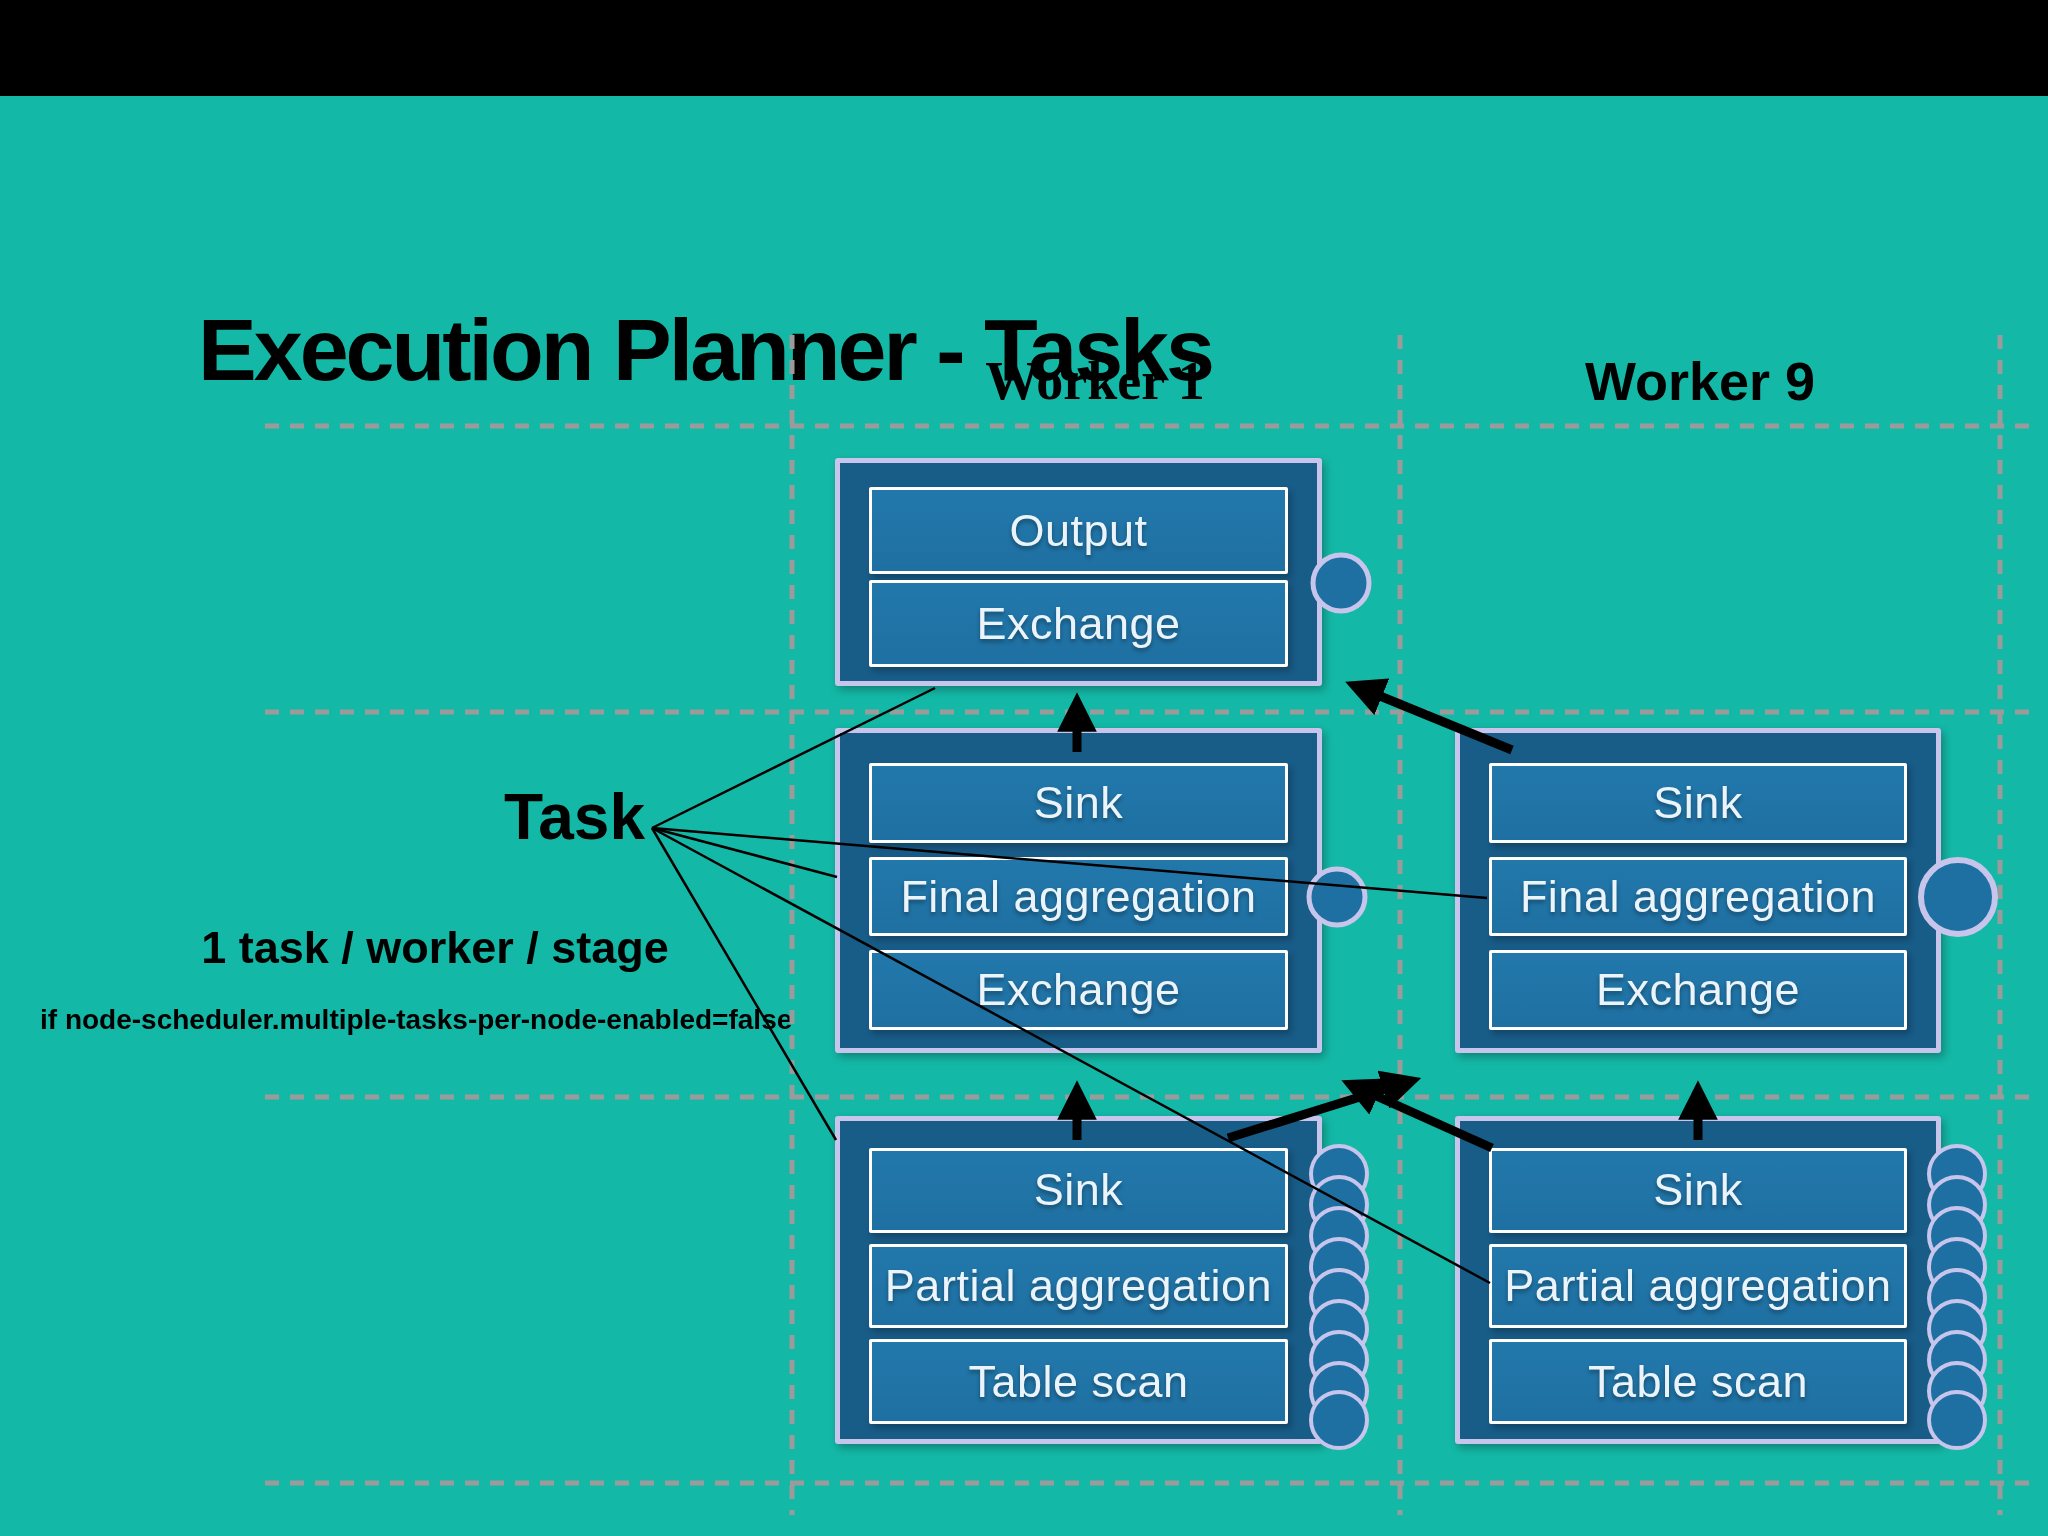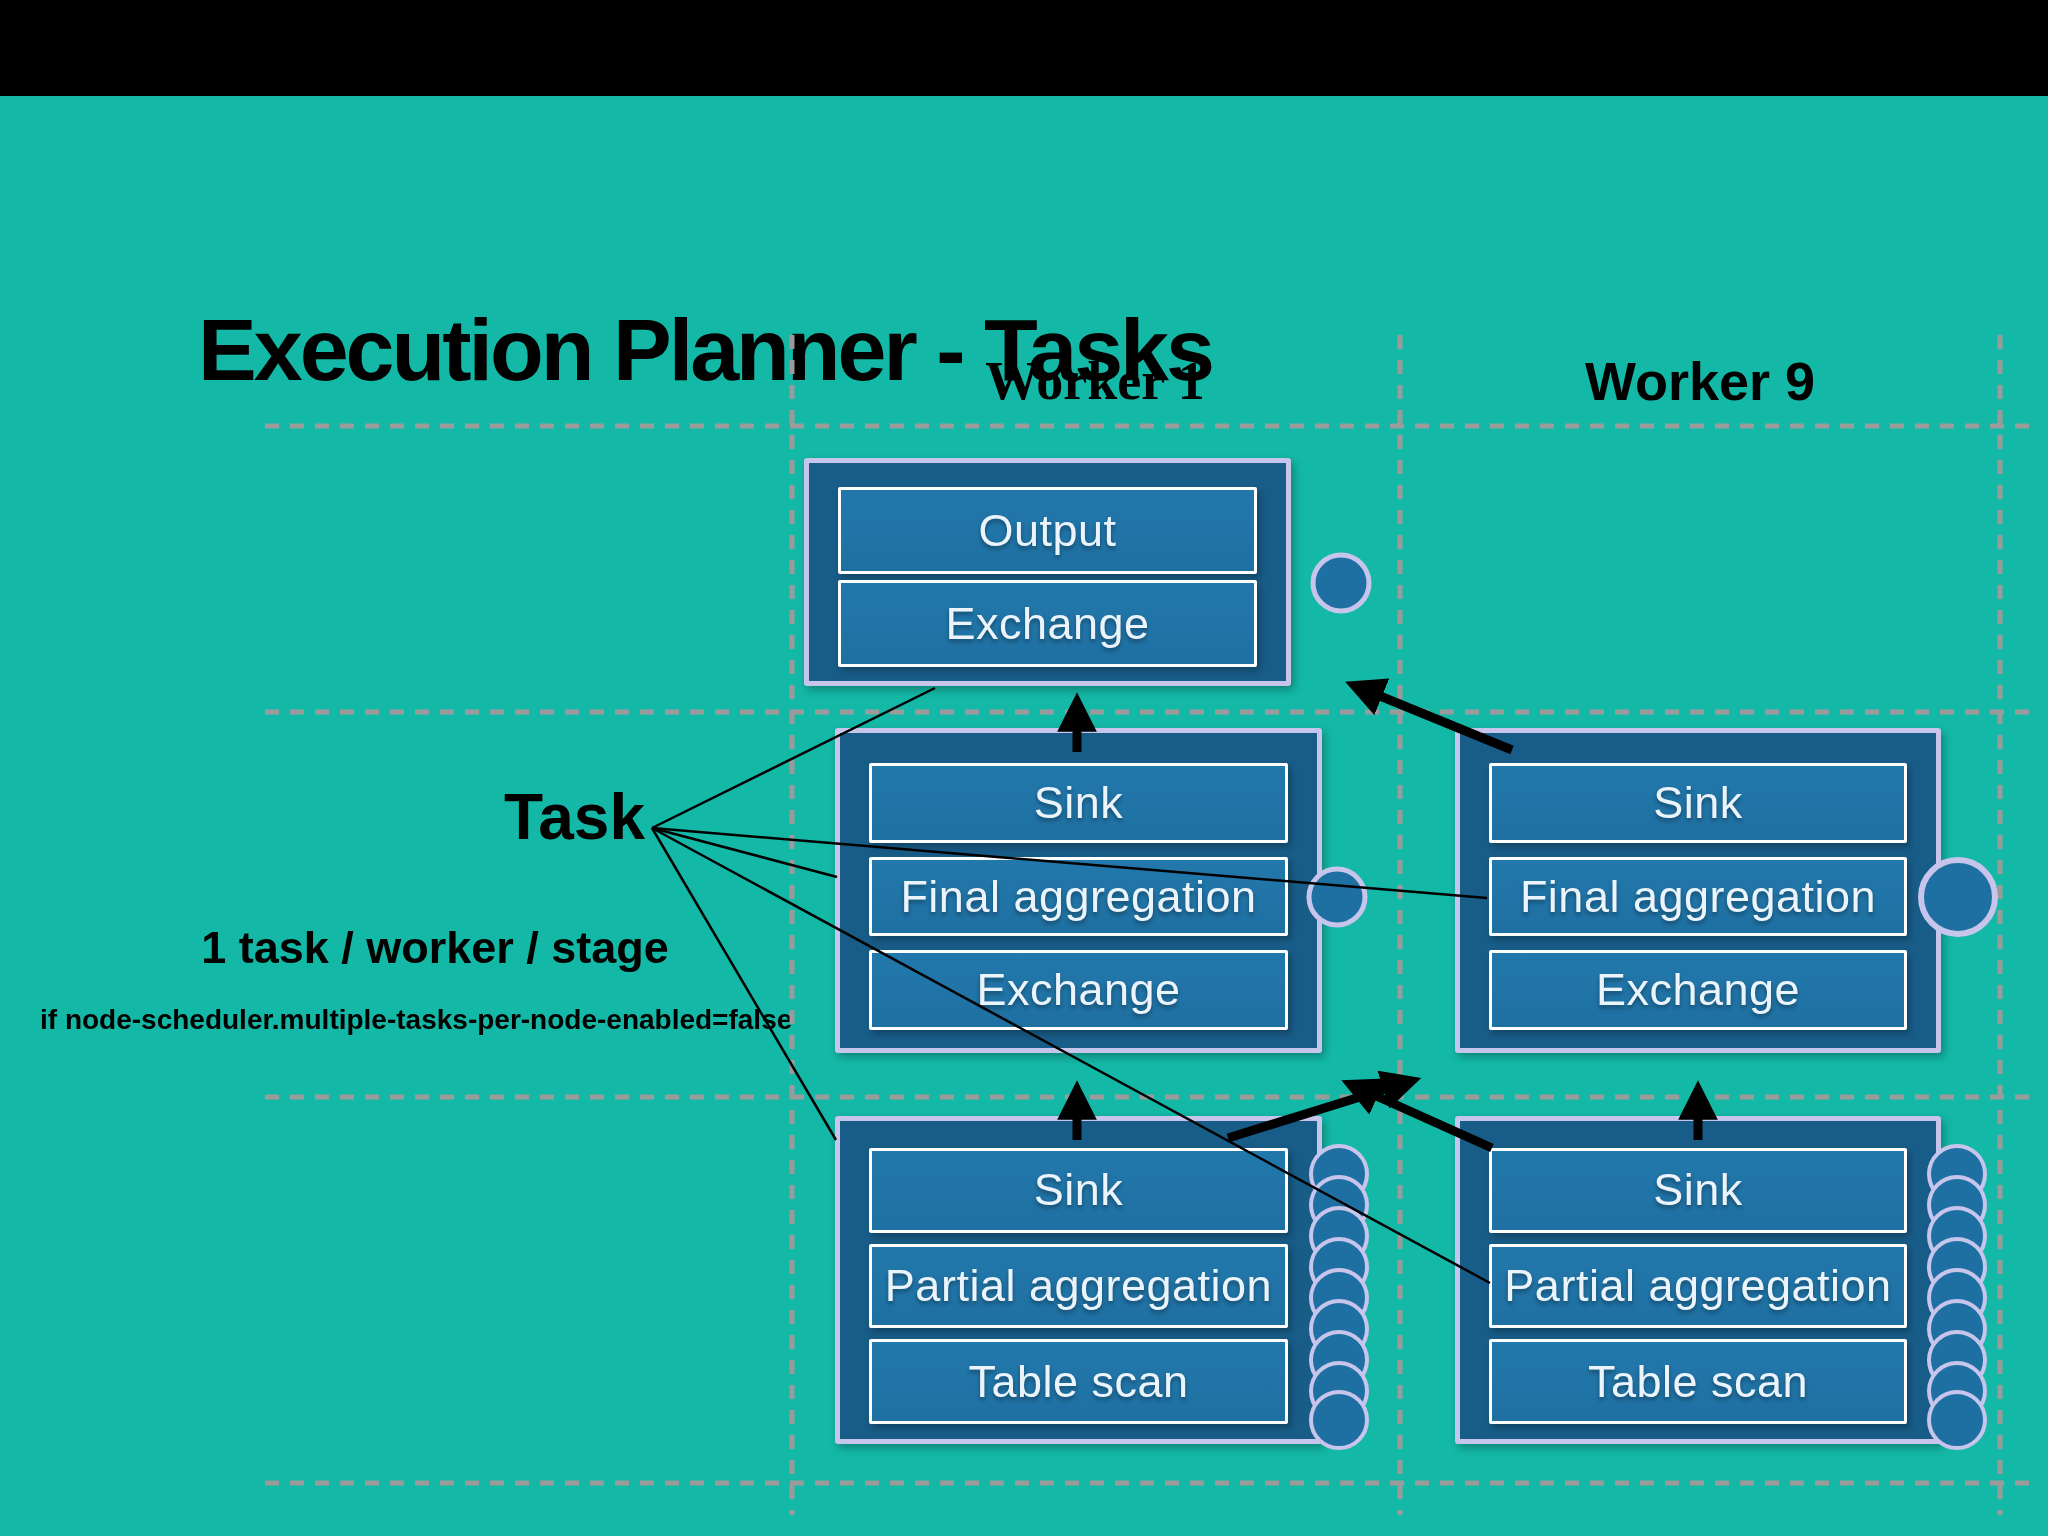--- a/index.html
+++ b/index.html
@@ -21,21 +21,21 @@
   .worker-2{left:1500px;}
   .task{
     position:absolute; box-sizing:border-box;
     background:var(--task_fill,#185c88);
     border:5px solid var(--task_border,#c7c5ec);
     border-radius:3px;
     box-shadow:3px 4px 9px rgba(0,0,0,.28);
     display:flex; flex-direction:column;
     padding:0 29px;
   }
-  .t-w1s1{left:804px; top:458px; width:487px; height:228px; padding-top:24px; padding-bottom:14px; gap:6px;}
+  .t-w1s1{left:835px; top:458px; width:487px; height:228px; padding-top:24px; padding-bottom:14px; gap:6px;}
   .t-w1s2{left:835px; top:728px; width:487px; height:325px; padding-top:30px; padding-bottom:18px; gap:14px;}
   .t-w2s2{left:1455px; top:728px; width:486px; height:325px; padding-top:30px; padding-bottom:18px; gap:14px;}
   .t-w1s3{left:835px; top:1116px; width:487px; height:328px; padding-top:27px; padding-bottom:15px; gap:11px;}
   .t-w2s3{left:1455px; top:1116px; width:486px; height:328px; padding-top:27px; padding-bottom:15px; gap:11px;}
   .op{
     flex:1; box-sizing:border-box;
     background:linear-gradient(180deg, var(--operator_fill_light,#2278ab), var(--operator_fill,#1f70a2));
     border:3px solid var(--operator_border,#fff);
     border-radius:2px;
     box-shadow:3px 4px 6px rgba(0,0,0,.25);

